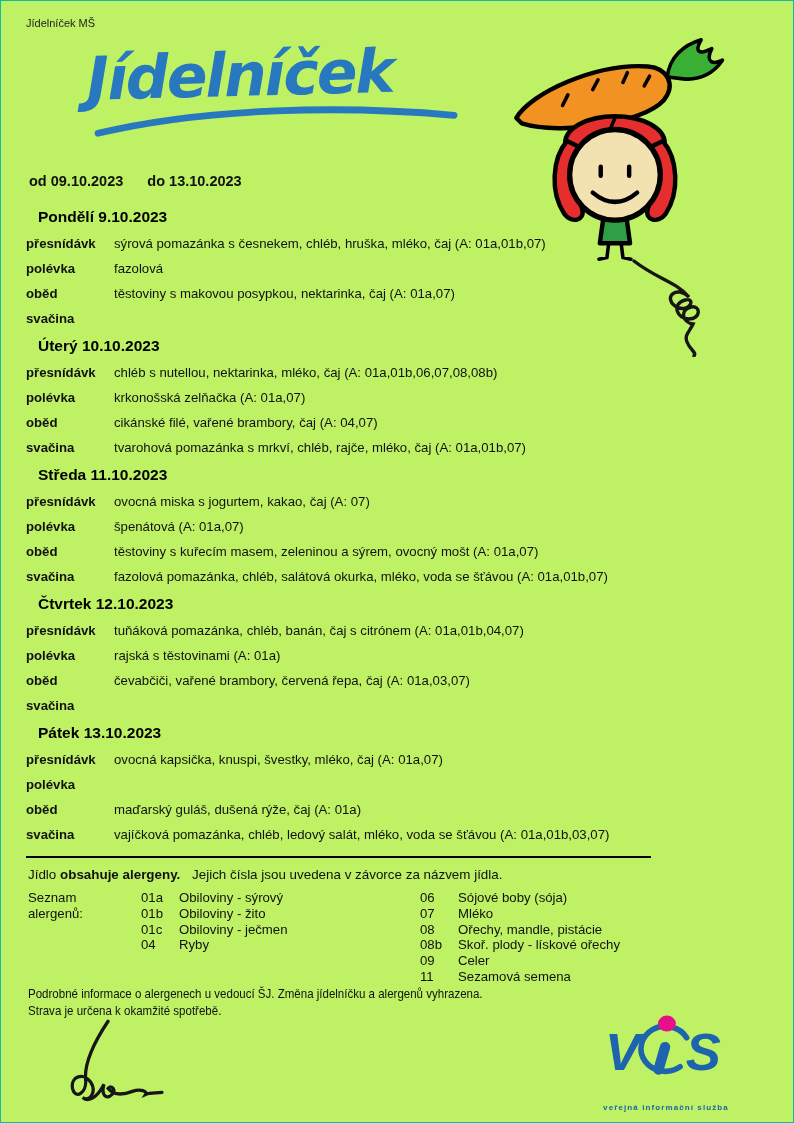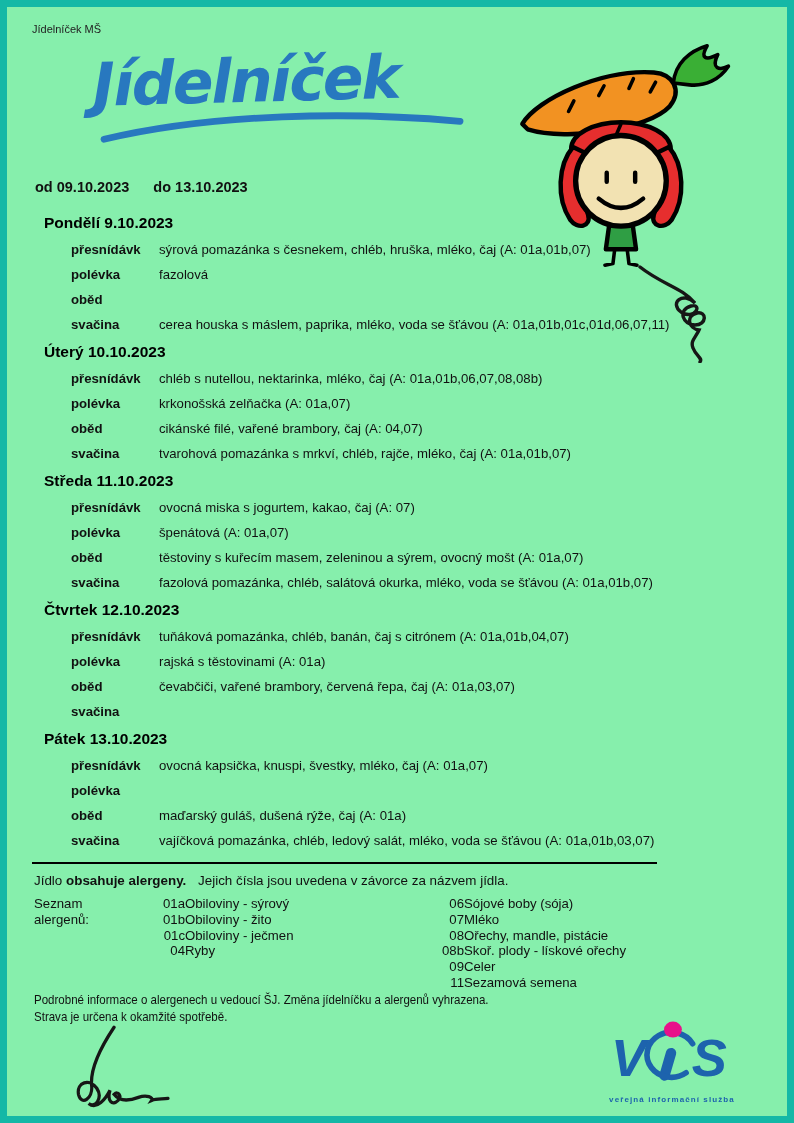--- a/index.html
+++ b/index.html
@@ -1,49 +1,49 @@
 <!DOCTYPE html>
 <html><head>
 <meta charset="utf-8">
 <style>
   html,body{margin:0;padding:0;background:#e9e9e9;}
-  .page{position:relative;width:794px;height:1123px;background:#86efac;margin:0 auto;
-        border:7px solid #14b8a6;box-sizing:border-box;overflow:hidden;
+  .page{position:relative;width:794px;height:1123px;background:#bef264;margin:0 auto;
+        border:1px solid #14b8a6;box-sizing:border-box;overflow:hidden;
         font-family:"Liberation Sans",sans-serif;color:#111;}
   .corner{position:absolute;left:25px;top:16px;font-size:11px;color:#222;}
   .logo-wrap{position:absolute;left:86px;top:34px;transform:rotate(-1.5deg);}
   .logo-text{font-family:"DejaVu Sans",sans-serif;font-size:60px;font-weight:bold;
              font-style:italic;color:#2878bf;letter-spacing:-2px;line-height:1.3;}
   .swoosh{display:block;margin:-8px 0 0 4px;width:368px;height:30px;}
   .illustration{position:absolute;left:510px;top:28px;width:215px;height:233px;}
   .dates{position:absolute;left:28px;top:172px;font-size:14.5px;font-weight:bold;}
   .dates .date-to{margin-left:24px;}
   .sig-right{position:absolute;left:630px;top:256px;width:95px;height:100px;}
   .menu{position:absolute;left:25px;top:206px;width:648px;}
   .day{margin-bottom:5px;}
   .day-title{font-size:15.5px;font-weight:bold;margin:0 0 5px 12px;line-height:19px;color:#000;}
   .meal-row{display:flex;line-height:25px;font-size:13.2px;}
-  .meal-label{flex:0 0 88px;font-weight:bold;margin-left:39px;}
+  .meal-label{flex:0 0 88px;font-weight:bold;}
   .meal-text{flex:1;white-space:nowrap;}
   .rule{position:absolute;left:25px;top:855px;width:625px;height:2px;background:#000;}
   .intro{position:absolute;left:27px;top:866px;font-size:13.4px;}
   .intro .gap{margin-left:8px;}
   .allergens{position:absolute;left:27px;top:889px;font-size:13.2px;}
   .alg-label{position:absolute;left:0;top:0;line-height:15.8px;}
   .alg-col{position:absolute;left:113px;top:0;width:270px;}
   .alg-col-right{left:392px;}
-  .alg-row{display:flex;line-height:15.8px;text-align:right;}
+  .alg-row{display:flex;line-height:15.8px;}
   .alg-code{flex:0 0 38px;}
   .notes{position:absolute;left:27px;top:985px;font-size:12.8px;line-height:16.5px;
          transform:scaleX(0.9);transform-origin:0 0;white-space:nowrap;}
   .sig-left{position:absolute;left:42px;top:1018px;width:122px;height:98px;}
   .vis{position:absolute;left:600px;top:1012px;width:130px;text-align:center;}
   .vis svg{display:block;margin:0 auto;}
   .vis-tag{font-size:8px;font-weight:bold;color:#1d63ad;letter-spacing:1.1px;
-           margin-top:6px;white-space:nowrap;}
+           margin-top:20px;white-space:nowrap;}
 </style>
 </head>
 <body>
 
 <div class="page">
 
   <div class="corner">Jídelníček MŠ</div>
 
   <div class="logo-wrap">
     <div class="logo-text">Jídelníček</div>
@@ -91,25 +91,25 @@
     <span class="meal-text">sýrová pomazánka s česnekem, chléb, hruška, mléko, čaj  (A: 01a,01b,07)</span>
   </div>
 
   <div class="meal-row">
     <span class="meal-label">polévka</span>
     <span class="meal-text">fazolová</span>
   </div>
 
   <div class="meal-row">
     <span class="meal-label">oběd</span>
-  </div>
-
-  <div class="meal-row">
-    <span class="meal-label">svačina</span>
-    <span class="meal-text">cerea houska s máslem, paprika, mléko, voda se šťávou  (A: 01a,01b,01c,01d,06,07,11)</span>
+    <span class="meal-text">těstoviny s makovou posypkou, nektarinka, čaj  (A: 01a,07)</span>
+  </div>
+
+  <div class="meal-row">
+    <span class="meal-label">svačina</span>
   </div>
 </section>
 
   <section class="day">
     <h2 class="day-title">Úterý 10.10.2023</h2>
 
   <div class="meal-row">
     <span class="meal-label">přesnídávk</span>
     <span class="meal-text">chléb s nutellou, nektarinka, mléko, čaj  (A: 01a,01b,06,07,08,08b)</span>
   </div>

